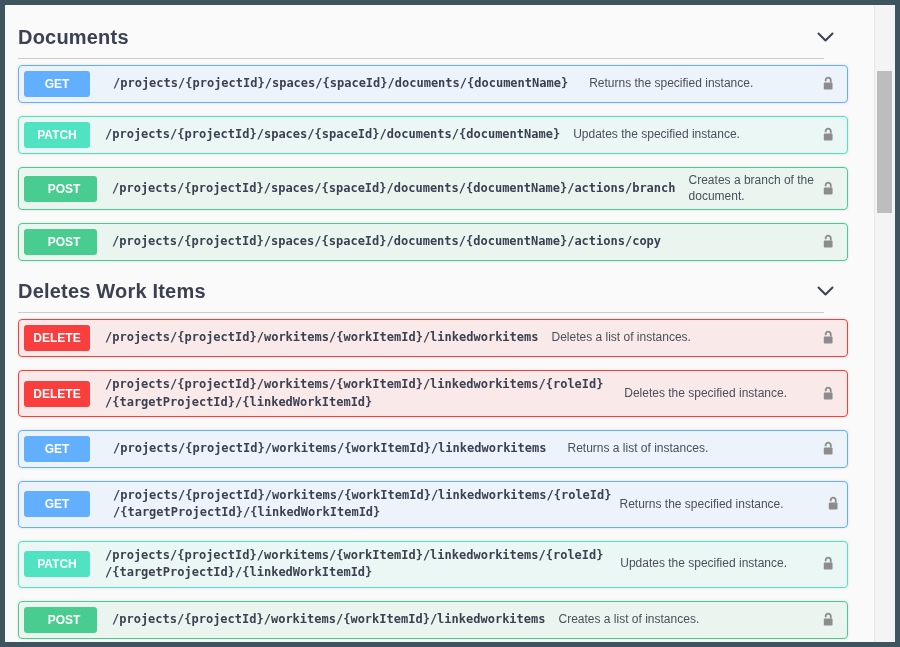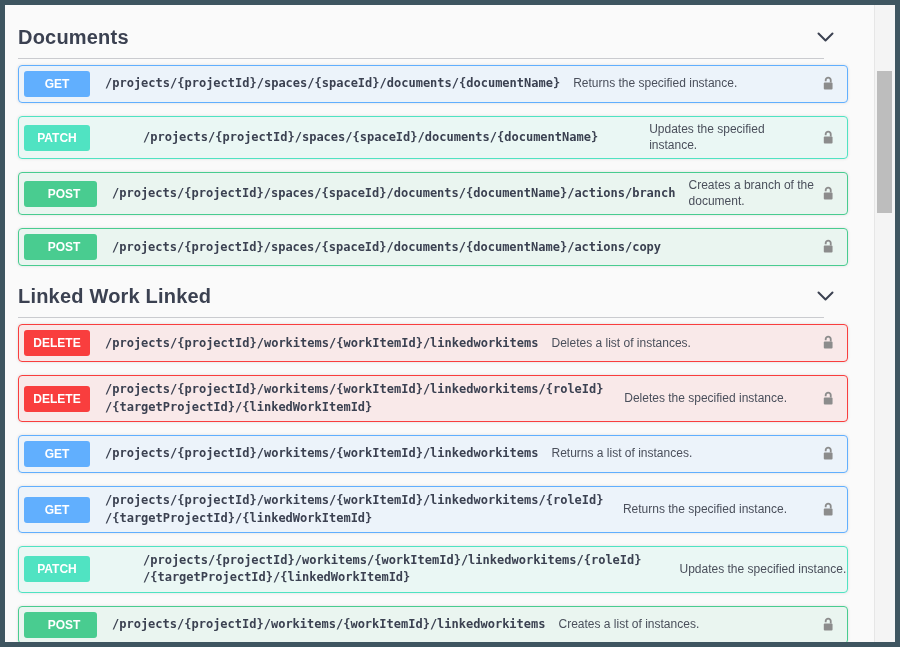--- a/index.html
+++ b/index.html
@@ -13,23 +13,23 @@
   .section-header:first-child{margin-top:8px;}
   .section-header h2{margin:0;font-size:20px;font-weight:bold;color:var(--heading_text,#3b4151);
                      letter-spacing:.2px;}
   .section-header .chevron{margin-left:auto;margin-right:14px;cursor:pointer;display:flex;align-items:center;}
   .divider{height:1px;background:rgba(59,65,81,.25);margin:9px 24px 6px 0;}
 
   
   .op-row{display:flex;align-items:center;border:1px solid;border-radius:4px;
           margin-bottom:13px;padding:5px 10px 5px 5px;min-height:30px;box-sizing:border-box;
           box-shadow:0 0 3px rgba(0,0,0,.12);cursor:pointer;}
-  .op-row.get   {border-color:var(--get,#61affe);   background:rgba(97,175,254,.09);}
+  .op-row.get   {border-color:var(--get,#61affe);   background:rgba(97,175,254,.09);gap:8px;}
   .op-row.post  {border-color:var(--post,#49cc90);  background:rgba(73,204,144,.09);}
-  .op-row.patch {border-color:var(--patch,#50e3c2); background:rgba(80,227,194,.09);gap:38px;}
+  .op-row.patch {border-color:var(--patch,#50e3c2); background:rgba(80,227,194,.09);}
   .op-row.delete{border-color:var(--delete,#f93e3e);background:rgba(249,62,62,.09);}
 
   .method{flex:0 0 auto;width:66px;padding:6px 0;border-radius:3px;text-align:center;
           color:#fff;font-size:12px;font-weight:bold;font-family:"Liberation Sans",sans-serif;}
   .get    .method{background:var(--get,#61affe);}
   .post   .method{background:var(--post,#49cc90);padding-left:7px;}
   .patch  .method{background:var(--patch,#50e3c2);}
   .delete .method{background:var(--delete,#f93e3e);}
 
   .path{flex:0 0 auto;margin-left:15px;font-family:"DejaVu Sans Mono",monospace;
@@ -102,21 +102,21 @@
       <span class="path">/projects/{projectId}/spaces/{spaceId}/documents/{documentName}/actions/copy</span>
       <span class="lock">
         <svg width="14" height="18" viewBox="0 0 20 24">
             <path d="M6.7 8 V6.4 a3.6 3.6 0 0 1 7.2 0 V10" fill="none" stroke="#8c8c8c" stroke-width="2.6"></path>
             <rect x="4" y="10" width="12.5" height="10" rx="1.4" fill="#8c8c8c"></rect>
           </svg>
       </span>
     </div>
 
     <div class="section-header">
-      <h2>Linked Work Linked</h2>
+      <h2>Deletes Work Items</h2>
       <span class="chevron">
         <svg width="17" height="11" viewBox="0 0 17 11">
             <polyline points="1.5,1.5 8.5,8.5 15.5,1.5" fill="none" stroke="#3b4151" stroke-width="2" stroke-linecap="round" stroke-linejoin="round"></polyline>
           </svg>
       </span>
     </div>
     <div class="divider"></div>
 
     <div class="op-row delete">
       <span class="method">DELETE</span>

